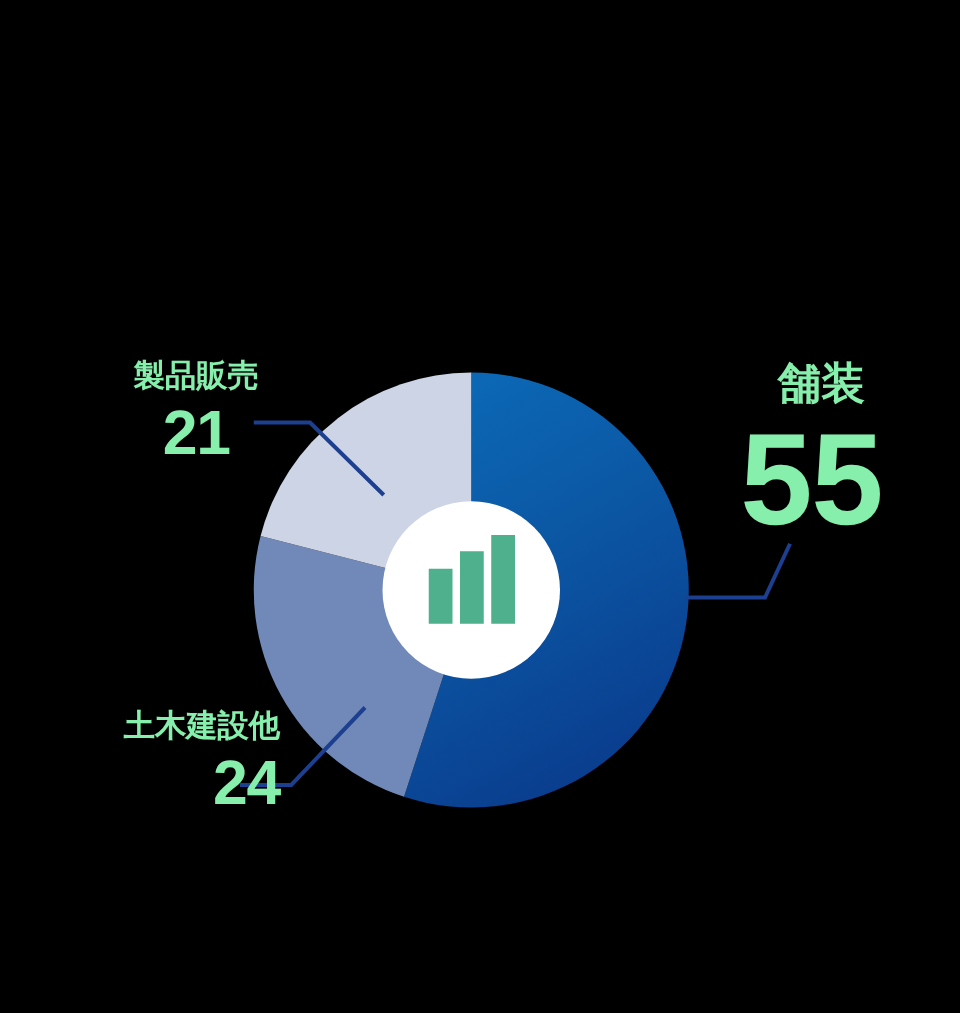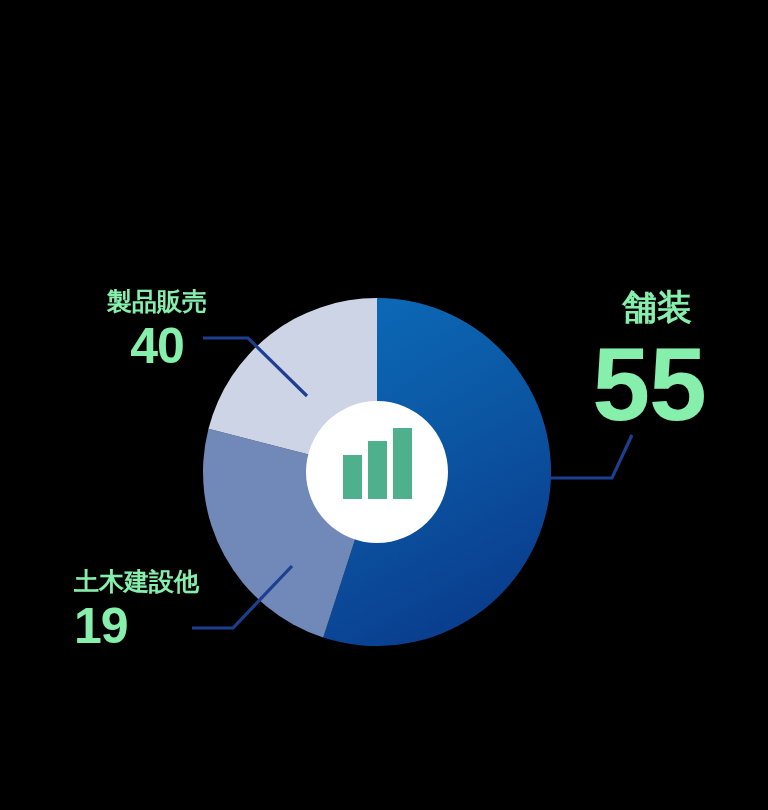--- a/index.html
+++ b/index.html
@@ -72,21 +72,21 @@
     top: 288px;
     text-align: center;
     width: 130px;
   }
   #label-products .cat { font-size: 25px; }
   #label-products .val { font-size: 50px; margin-top: 6px; }
   
   #label-civil {
     left: 74px;
     top: 568px;
-    text-align: left;
+    text-align: right;
     width: 150px;
   }
   #label-civil .cat { font-size: 25px; }
   #label-civil .val { font-size: 50px; margin-top: 6px; }
 </style>
 </head>
 <body>
 
 <div id="stage">
 
@@ -120,21 +120,21 @@
     <polyline points="192,628 233,628 292,566" fill="none" stroke="#1d3f8f" stroke-width="3.2"></polyline>
   </svg>
 
   <div class="label" id="label-paving">
     <span class="cat">舗装</span>
     <span class="val">55</span>
   </div>
 
   <div class="label" id="label-products">
     <span class="cat">製品販売</span>
-    <span class="val">40</span>
+    <span class="val">21</span>
   </div>
 
   <div class="label" id="label-civil">
     <span class="cat">土木建設他</span>
-    <span class="val">19</span>
+    <span class="val">24</span>
   </div>
 
 </div>
 
 </body></html>

